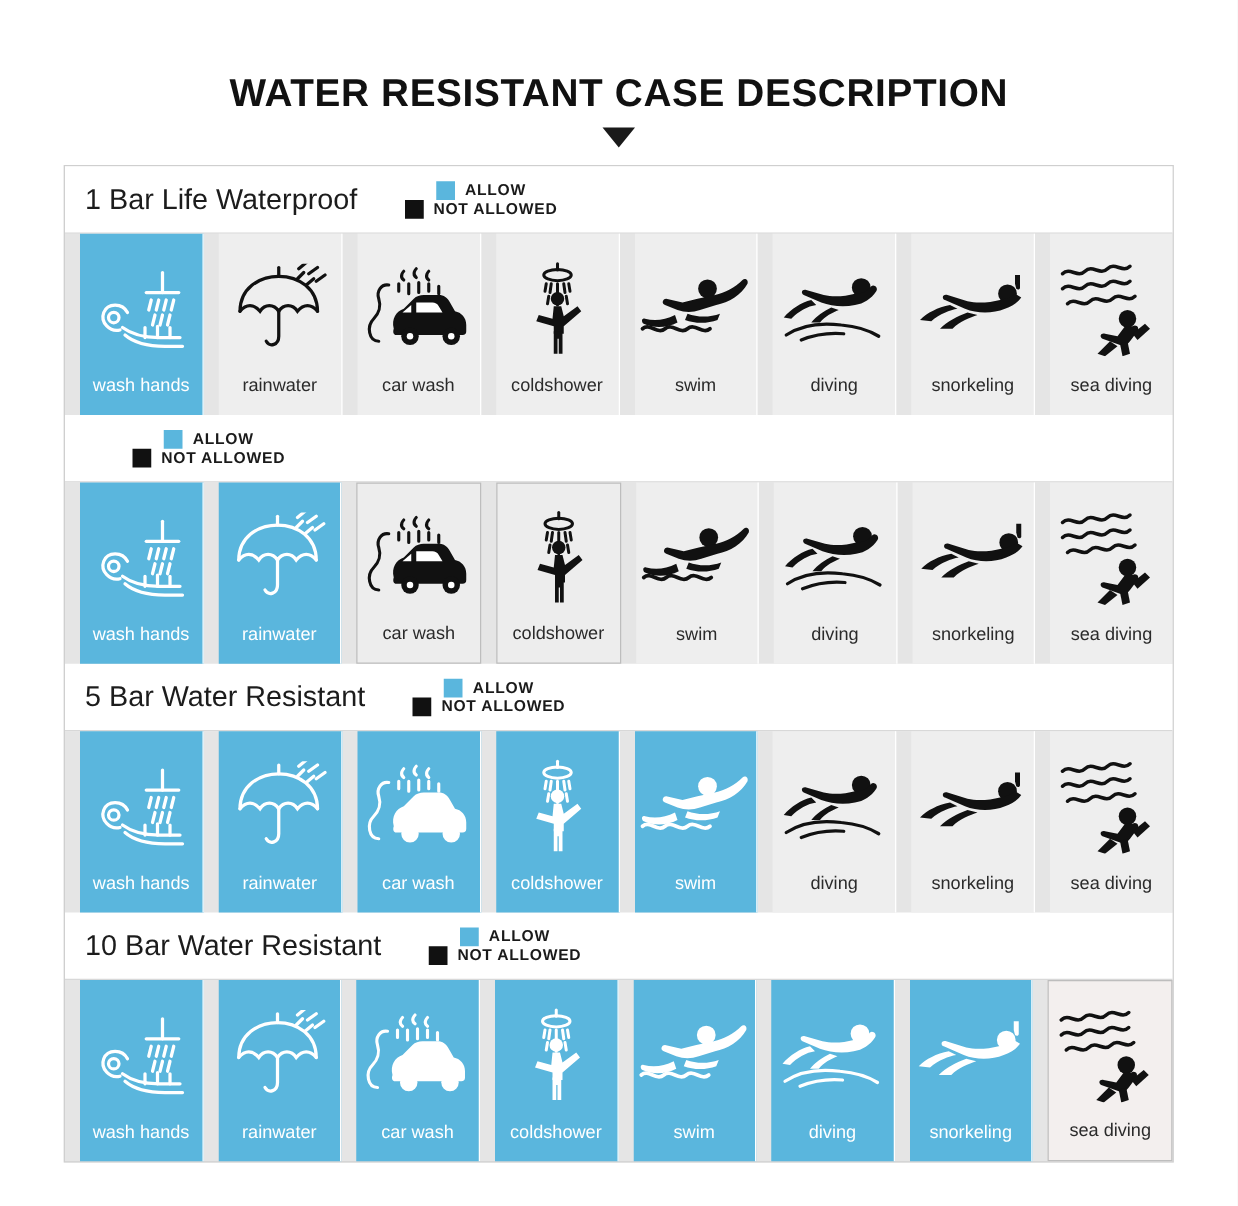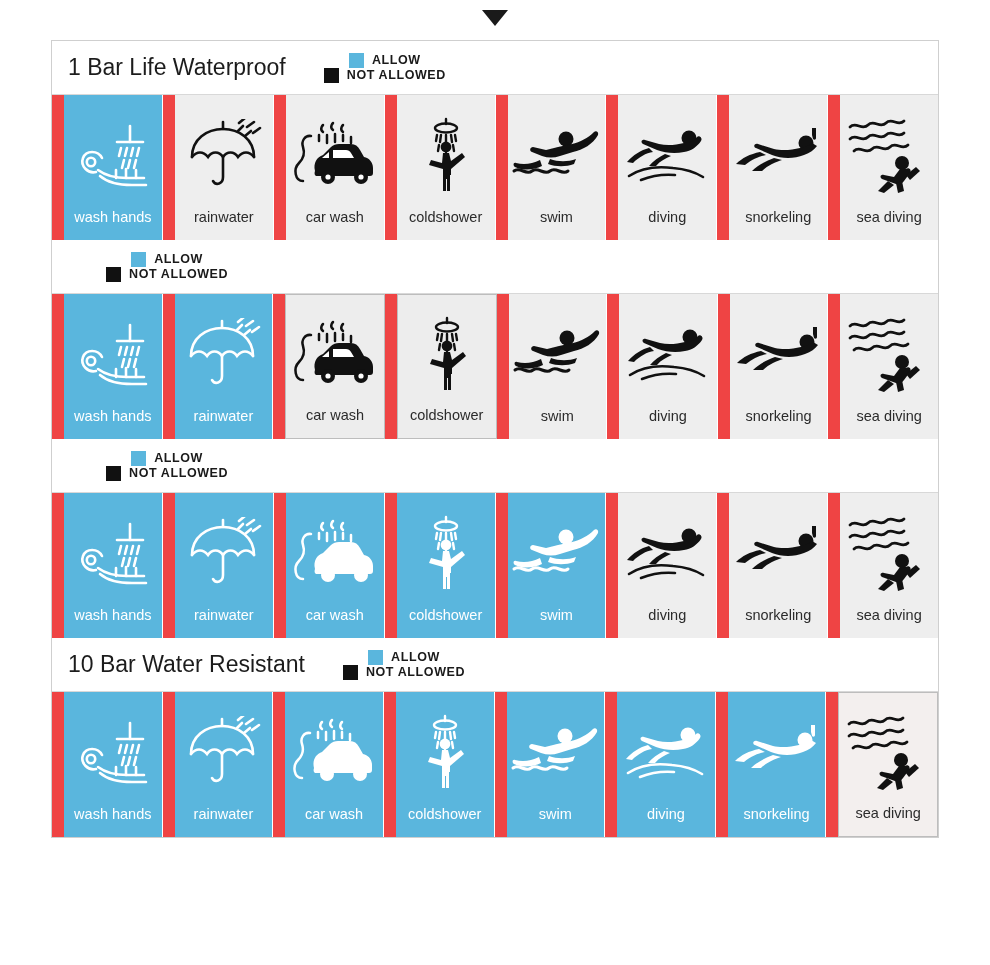--- a/index.html
+++ b/index.html
@@ -35,21 +35,21 @@
     width: 0;
     height: 0;
     border-left: 13px solid transparent;
     border-right: 13px solid transparent;
     border-top: 16px solid #1a1a1a;
   }
   .table {
     margin: 14px auto 0 auto;
     width: 888px;
     border: 1px solid #cfcfcf;
-    background: #ef4444;
+    background: #e5e5e5;
     box-sizing: border-box;
   }
   .section-header {
     display: flex;
     align-items: center;
     height: 54px;
     padding-left: 16px;
     border-bottom: 1px solid #d8d8d8;
     background: #ffffff;
     box-sizing: border-box;
@@ -123,20 +123,21 @@
     white-space: nowrap;
   }
   .cell.allow .cell-label { color: #ffffff; }
   .cell.deny .cell-label { color: #2b2b2b; }
 </style>
 </head>
 <body>
 
 <div class="page">
 
+  <div class="title">WATER RESISTANT CASE DESCRIPTION</div>
   <div class="caret"></div>
 
   <div class="table" id="table-root">
       <div class="section-header">
         <div class="section-title">1 Bar Life Waterproof</div>
         <div class="legend">
           <div class="legend-item">
             <span class="legend-swatch allow"></span>
             <span class="legend-label">ALLOW</span>
           </div>
@@ -444,20 +445,21 @@
           <path d="M44 64 L34 74 L40 76 L50 68 Z"></path>
           <path d="M62 58 L72 50 L76 54 L66 63 Z"></path>
           <path d="M52 66 L54 76 L60 74 L58 64 Z"></path>
         </g>
       </svg>
           </div>
           <div class="cell-label">sea diving</div>
         </div>
       </div>
       <div class="section-header">
+        <div class="section-title">5 Bar Water Resistant</div>
         <div class="legend">
           <div class="legend-item">
             <span class="legend-swatch allow"></span>
             <span class="legend-label">ALLOW</span>
           </div>
           <div class="legend-item">
             <span class="legend-swatch notallowed"></span>
             <span class="legend-label">NOT ALLOWED</span>
           </div>
         </div>

